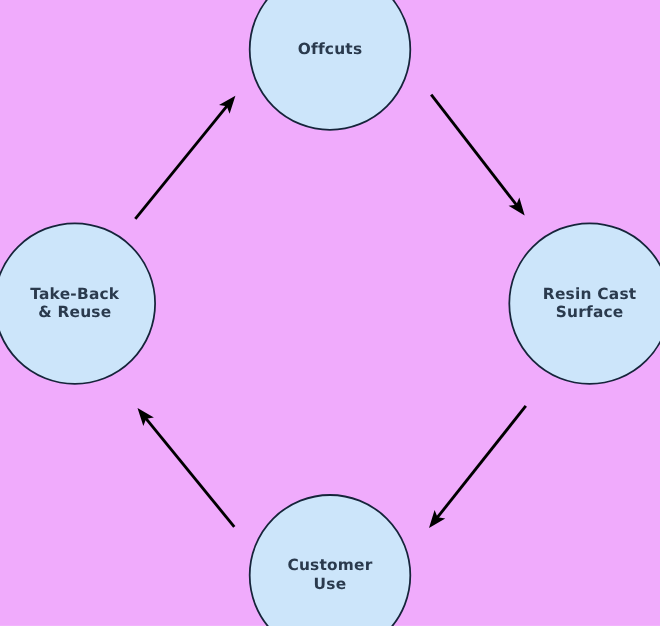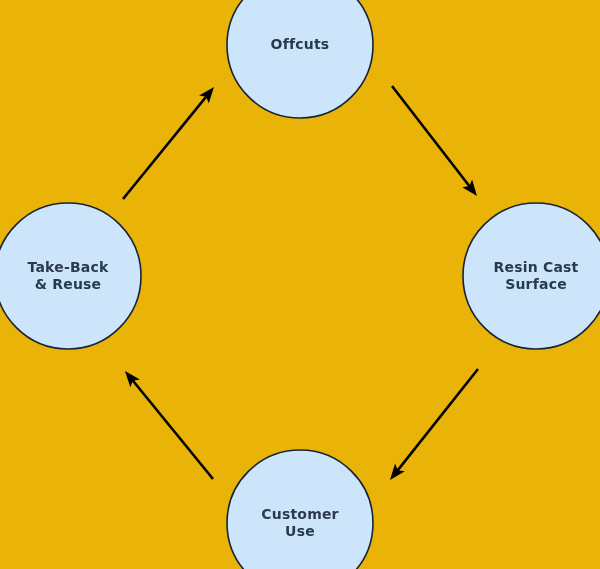--- a/index.html
+++ b/index.html
@@ -46,21 +46,21 @@
     stroke-linecap: butt;
   }
   .edge-head {
     fill: #000000;
     stroke: none;
   }
 </style>
 </head>
 <body>
 
-<div id="diagram-root" style="background: #eab308;">
+<div id="diagram-root" style="background: #f0abfc;">
   <svg id="diagram-svg" viewBox="0 0 600 569" xmlns="http://www.w3.org/2000/svg">
 
     <g>
       <g>
         <line class="edge-line" x1="392" y1="86" x2="469.6626299870908" y2="186.504579983294" stroke="#000000"></line>
         <polygon class="edge-head" points="477.00,196.00 462.31,187.13 469.36,186.11 472.12,179.55" fill="#000000"></polygon>
       </g>
       <g>
         <line class="edge-line" x1="478" y1="369" x2="397.45494315359775" y2="470.5966057948937" stroke="#000000"></line>
         <polygon class="edge-head" points="390.00,480.00 395.08,463.61 397.77,470.20 404.80,471.31" fill="#000000"></polygon>

